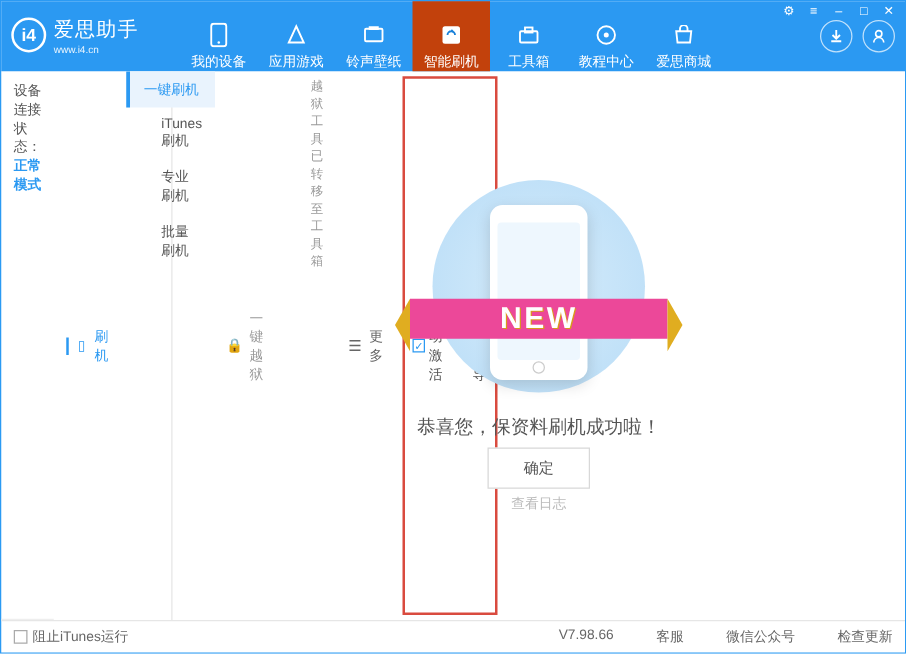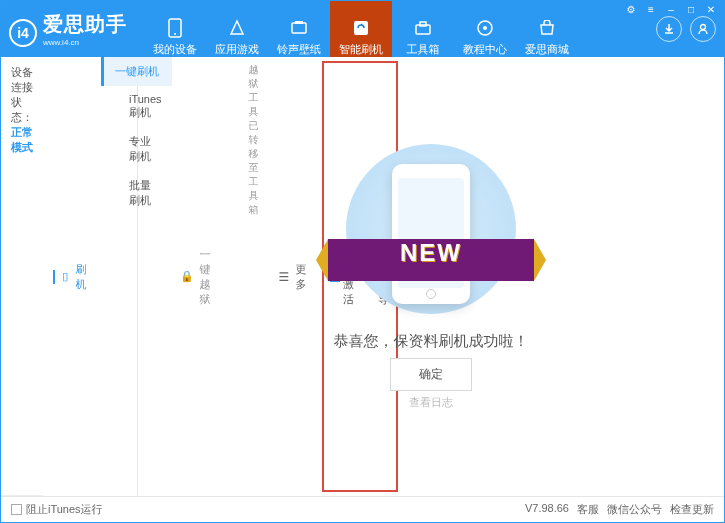--- a/index.html
+++ b/index.html
@@ -1,21 +1,21 @@
 <!DOCTYPE html>
 <html><head>
 <meta charset="utf-8">
 <style>
 *{margin:0;padding:0;box-sizing:border-box;font-family:"Microsoft YaHei",Arial,sans-serif}
 body{background:#fff}
 .app{width:725px;height:523px;border:1px solid #2b9af3;display:flex;flex-direction:column;position:relative}
 .header{background:#2b99f2;height:56px;display:flex;align-items:center;padding:0 8px;color:#fff}
-.logo-wrap{display:flex;align-items:flex-end;width:135px}
+.logo-wrap{display:flex;align-items:flex-start;width:135px}
 .logo-circle{width:28px;height:28px;border:2px solid #fff;border-radius:50%;display:flex;align-items:center;justify-content:center;font-weight:bold;font-size:14px;margin-right:6px}
-.logo-text{font-size:20px;font-weight:bold;letter-spacing:1px}
+.logo-text{font-size:16px;font-weight:normal;letter-spacing:1px}
 .logo-sub{font-size:8px;opacity:.9}
 .nav{display:flex;flex:1;height:100%}
 .nav-item{width:62px;height:100%;display:flex;flex-direction:column;align-items:center;justify-content:flex-end;font-size:11px;cursor:pointer}
 .nav-item.active{background:#c2410c}
 .nav-icon{width:20px;height:20px;margin-bottom:4px;display:flex;align-items:center;justify-content:center}
 .header-right{display:flex;align-items:center;gap:8px;margin-left:auto}
 .hr-icon{width:26px;height:26px;border:1.5px solid rgba(255,255,255,.7);border-radius:50%;display:flex;align-items:center;justify-content:center}
 .win-ctrl{position:absolute;top:2px;right:6px;display:flex;gap:6px;color:#fff;font-size:10px}
 .win-btn{width:14px;height:12px;display:flex;align-items:center;justify-content:center;cursor:pointer}
 .body{flex:1;display:flex;overflow:hidden}
@@ -34,32 +34,32 @@
 .check-row{border:2px solid #d94b3f;margin:4px 6px;padding:6px 6px;display:flex;gap:10px;font-size:11px}
 .chk{display:flex;align-items:center;gap:3px}
 .chk-box{width:11px;height:11px;border:1px solid #2b99f2;display:flex;align-items:center;justify-content:center;color:#2b99f2;font-size:9px}
 .device-info{padding:6px 10px;font-size:11px}
 .main{flex:1;display:flex;flex-direction:column;align-items:center;justify-content:center;position:relative}
 .illus{width:170px;height:170px;position:relative;margin-bottom:18px}
 .ring{position:absolute;inset:0;border-radius:50%;background:radial-gradient(circle,#d6ecfb 0%,#c1e1f8 70%,#b3d9f5 100%)}
 .phone{position:absolute;left:50%;top:12%;transform:translateX(-50%);width:78px;height:140px;background:#fff;border-radius:10px;box-shadow:0 4px 12px rgba(0,0,0,.15)}
 .phone-screen{position:absolute;left:6px;right:6px;top:14px;bottom:16px;background:#eef7fe;border-radius:3px}
 .phone-btn{position:absolute;bottom:5px;left:50%;transform:translateX(-50%);width:10px;height:10px;border:1px solid #ccc;border-radius:50%}
-.banner{position:absolute;left:-18px;right:-18px;top:56%;height:42px;background:#701a75;display:flex;justify-content:center}
+.banner{position:absolute;left:-18px;right:-18px;top:56%;height:32px;background:#ec4899;display:flex;align-items:center;justify-content:center}
 .banner::before,.banner::after{content:"";position:absolute;top:0;width:0;height:0;border-top:21px solid transparent;border-bottom:21px solid transparent}
 .banner::before{left:-12px;border-right:12px solid #e0ad20}
 .banner::after{right:-12px;border-left:12px solid #e0ad20}
 .banner-text{color:#fff;font-size:24px;font-weight:900;letter-spacing:2px;text-shadow:1px 1px 0 #d89b1a}
 .success-msg{font-size:15px;color:#555;margin-bottom:7px}
 .ok-btn{padding:7px 28px;border:1px solid #d8d8d8;background:#fff;font-size:12px;color:#555;cursor:pointer;margin-bottom:4px}
 .view-log{font-size:11px;color:#bbb;cursor:pointer}
 .footer{height:26px;border-top:1px solid #e6e6e6;display:flex;align-items:center;padding:0 10px;font-size:11px;color:#666}
 .f-chk{display:flex;align-items:center;gap:4px}
 .f-box{width:11px;height:11px;border:1px solid #aaa}
-.f-right{margin-left:auto;display:flex;gap:8px}
+.f-right{margin-left:auto;display:flex;gap:34px}
 .f-link{cursor:pointer}
 </style>
 </head>
 <body>
 
 <div class="app">
   <div class="win-ctrl">
     <div class="win-btn">⚙</div>
     <div class="win-btn">≡</div>
     <div class="win-btn">‒</div>

